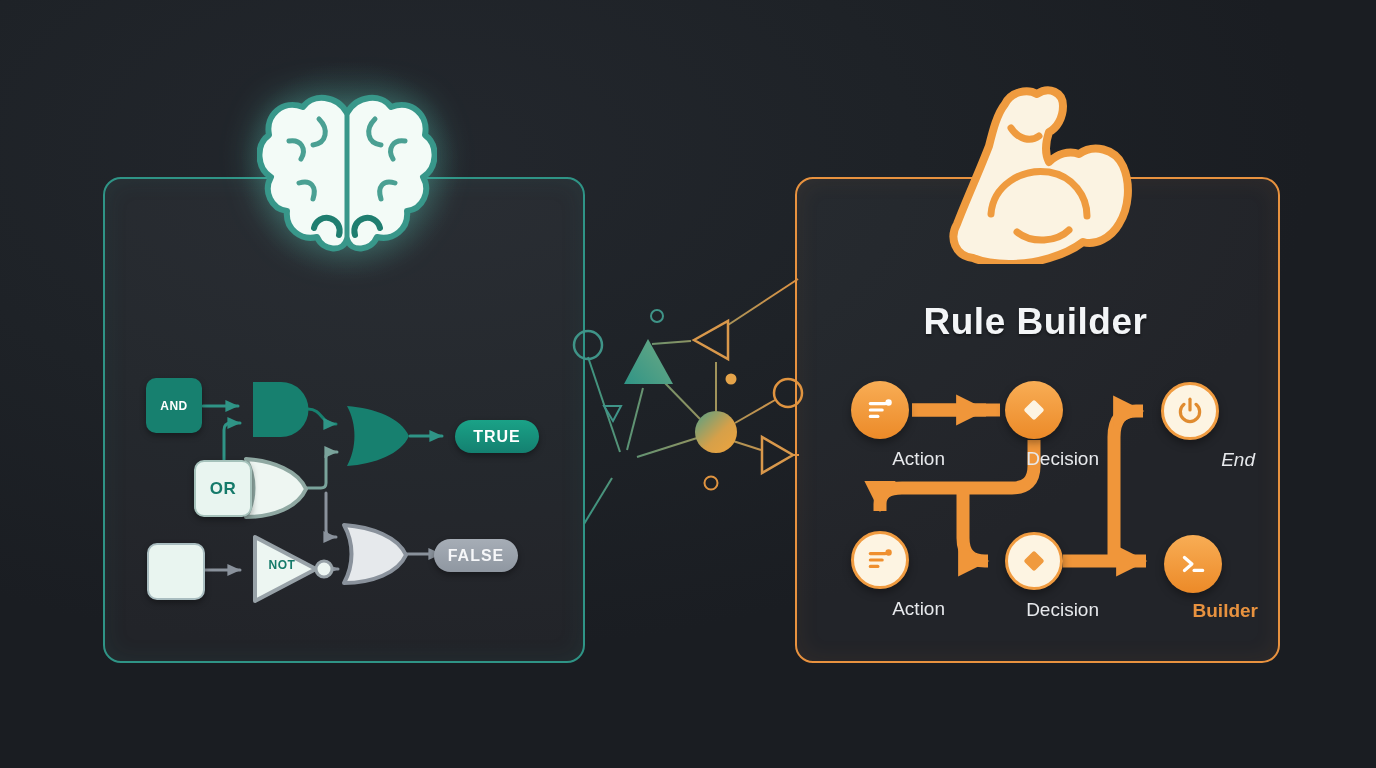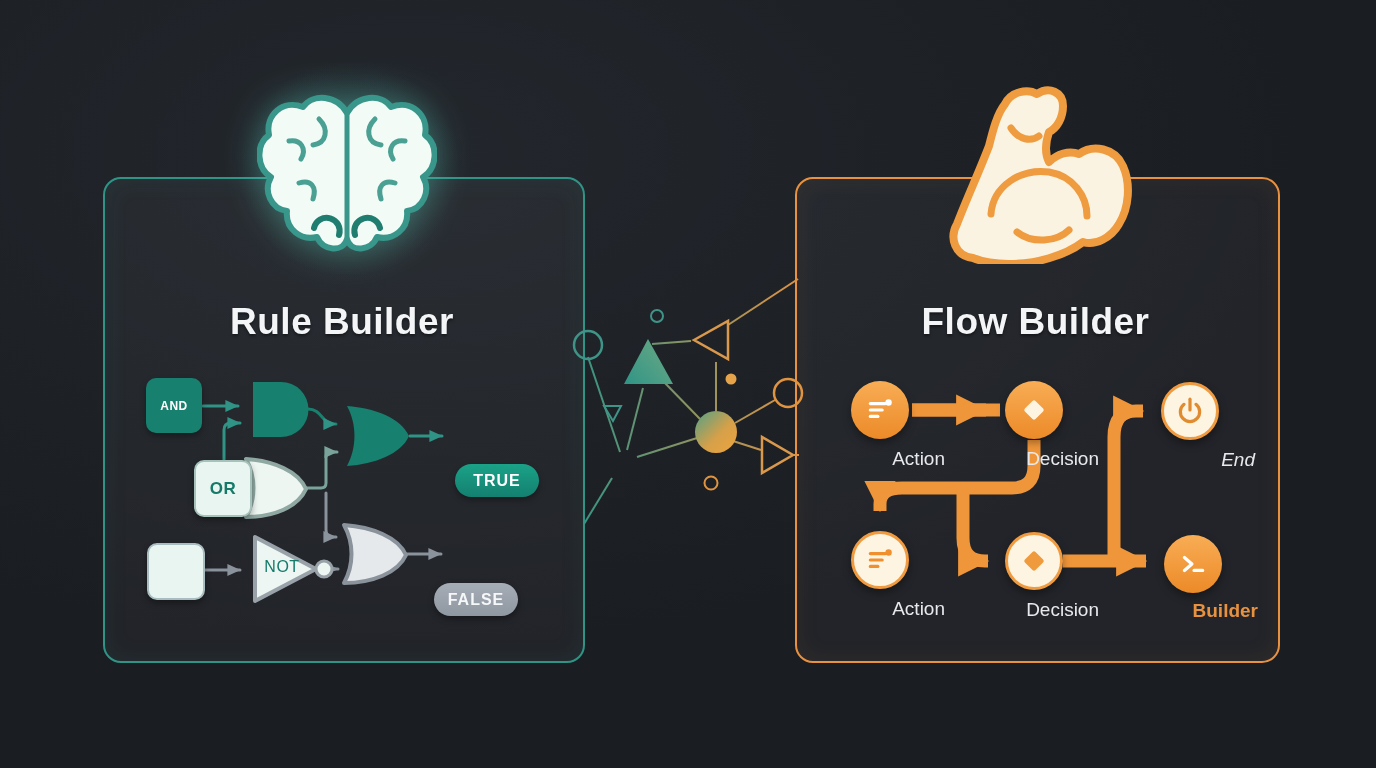--- a/index.html
+++ b/index.html
@@ -21,24 +21,24 @@
   
   .lbox{position:absolute;display:flex;align-items:center;justify-content:center;
         border-radius:10px;font-weight:700;letter-spacing:.5px;}
   #and-box{left:146px;top:378px;width:56px;height:55px;background:#17806f;color:#fff;font-size:12px;
            box-shadow:0 3px 6px rgba(0,0,0,.35);}
   #or-box{left:147px;top:460px;width:54px;height:53px;background:#e9f5f0;border:2px solid #a6c2bb;
           color:#157a6a;font-size:17px;box-shadow:0 3px 6px rgba(0,0,0,.35);margin-left:47px;}
   #blank-box{left:147px;top:543px;width:54px;height:53px;background:#e9f5f0;border:2px solid #a9bdc0;
           box-shadow:0 3px 6px rgba(0,0,0,.35);}
   #not-label{position:absolute;left:256px;top:558px;width:52px;text-align:center;
-             color:#157a6a;font-size:16px;font-weight:400;letter-spacing:.5px;}
+             color:#157a6a;font-size:12px;font-weight:700;letter-spacing:.5px;}
   .pill{position:absolute;width:84px;height:33px;border-radius:17px;display:flex;align-items:center;
         justify-content:center;font-weight:700;font-size:16px;letter-spacing:1px;color:#fff;
-        box-shadow:0 3px 6px rgba(0,0,0,.35);margin-top:44px;}
+        box-shadow:0 3px 6px rgba(0,0,0,.35);}
   #true-pill{left:455px;top:420px;background:linear-gradient(180deg,#1aa287,#148070);}
   #false-pill{left:434px;top:539px;background:linear-gradient(180deg,#a6adb6,#8f97a1);color:#f6f7f9;}
   
   .fnode{position:absolute;width:58px;height:58px;border-radius:50%;box-sizing:border-box;
          display:flex;align-items:center;justify-content:center;box-shadow:0 4px 8px rgba(0,0,0,.35);}
   .fnode.solid{background:linear-gradient(180deg,#f8ad55,#ec8a28);}
   .fnode.outline{background:#fdf4e2;border:3px solid #f09b40;}
   .flabel{position:absolute;width:130px;text-align:right;font-size:19px;color:#e7e9ec;}
   .flabel.exec{color:#e8923f;font-weight:700;}
   svg{display:block;}
@@ -49,22 +49,21 @@
 <body>
 
 <div id="canvas">
 
   <div class="glow" style="left:235px;top:50px;width:230px;height:240px;
               background:radial-gradient(circle, rgba(96,219,199,0.20) 0%, rgba(96,219,199,0.0) 66%);"></div>
 
   <div id="left-panel" class="panel"></div>
   <div id="right-panel" class="panel"></div>
 
-  <div id="left-title" class="panel-title">Rule Builder</div>
-  <div id="right-title" class="panel-title">Flow Builder</div>
+  <div id="right-title" class="panel-title">Rule Builder</div>
 
   <svg id="diagram-svg" width="1376" height="768" viewBox="0 0 1376 768">
     <defs>
       <linearGradient id="ng" x1="570" y1="400" x2="810" y2="400" gradientUnits="userSpaceOnUse">
         <stop offset="0" stop-color="#2f9486"></stop>
           <stop offset="1" stop-color="#e8923f"></stop>
       </linearGradient>
       <linearGradient id="tg" x1="624" y1="384" x2="675" y2="340" gradientUnits="userSpaceOnUse">
         <stop offset="0" stop-color="#2f9486"></stop>
           <stop offset="1" stop-color="#6faa84"></stop>

